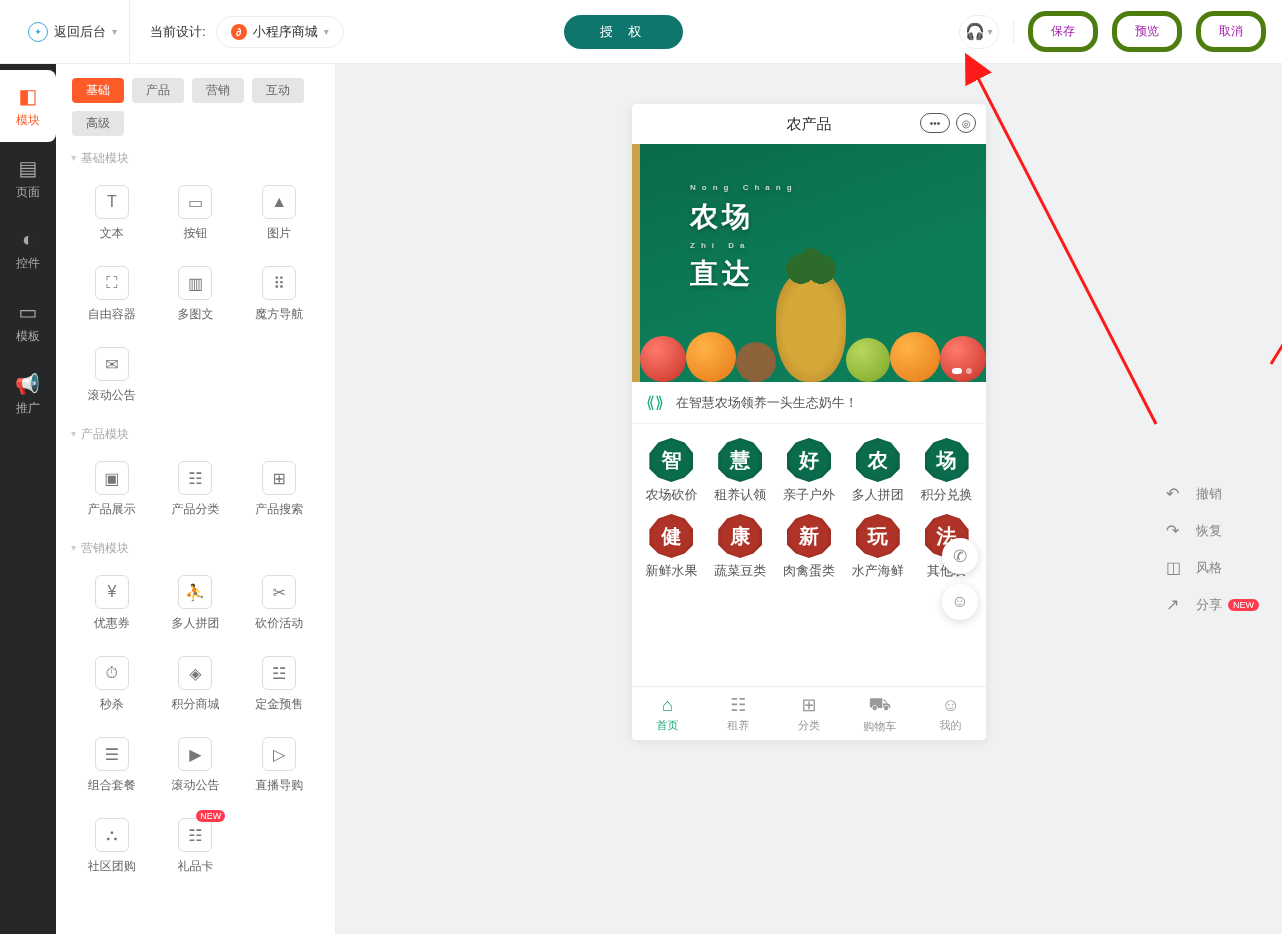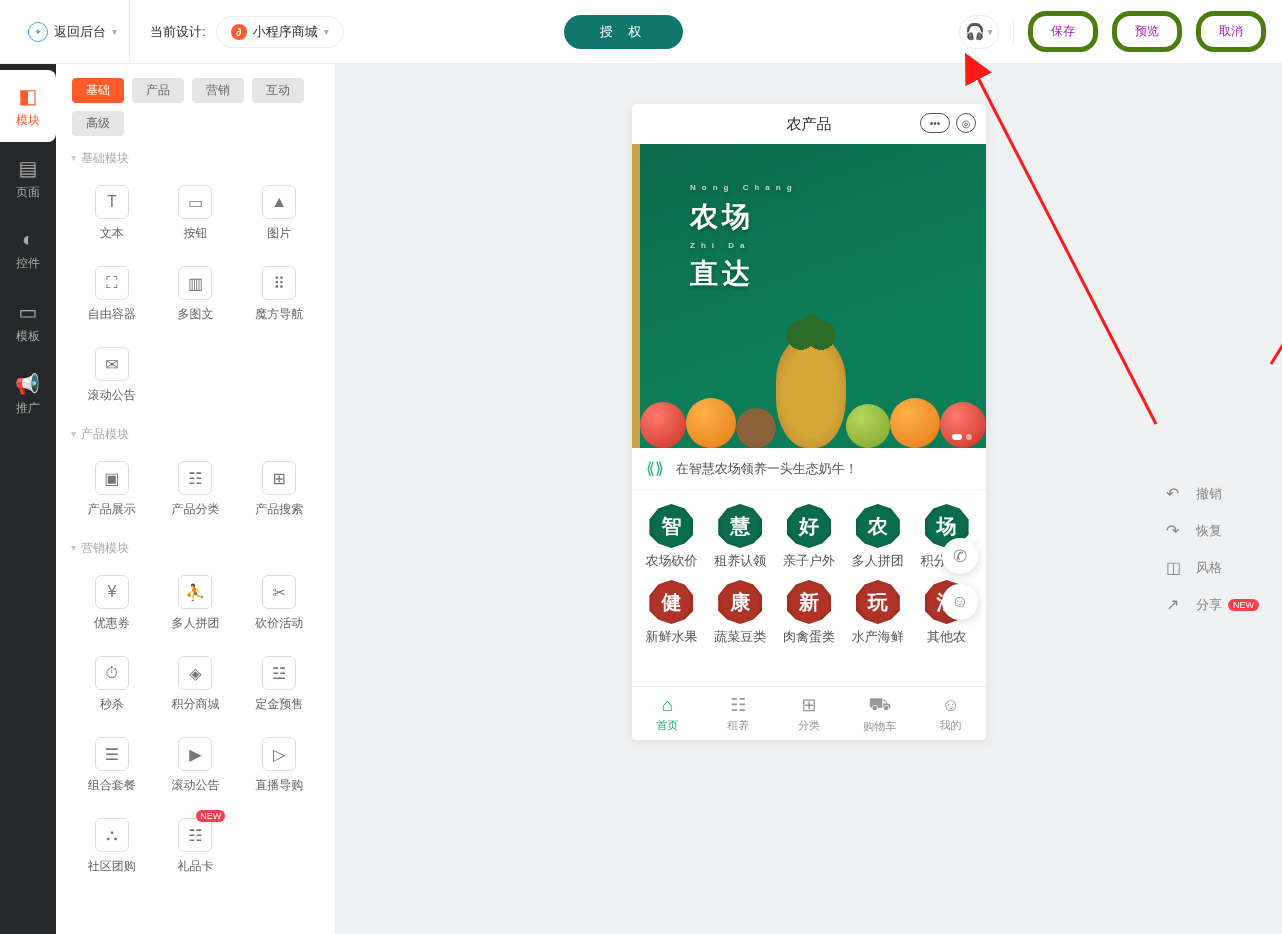--- a/index.html
+++ b/index.html
@@ -31,21 +31,21 @@
 .mod{display:flex;flex-direction:column;align-items:center;gap:6px;padding:8px 0;position:relative}
 .mod-ico{width:34px;height:34px;border:1px solid #ddd;border-radius:6px;display:flex;align-items:center;justify-content:center;color:#777;font-size:16px}
 .mod-lbl{font-size:12px;color:#666}
 .mod .new{position:absolute;top:0;right:10px;background:#ff3b4f;color:#fff;font-size:9px;padding:1px 4px;border-radius:6px}
 .canvas{flex:1;background:#f0f1f3;position:relative;display:flex;justify-content:center;padding-top:40px}
 .phone{width:354px;background:#fff;border-radius:4px;box-shadow:0 2px 12px rgba(0,0,0,.08);overflow:hidden;height:636px;display:flex;flex-direction:column;position:relative}
 .ph-top{height:40px;display:flex;align-items:center;justify-content:center;position:relative;font-size:15px;color:#333}
 .ph-caps{position:absolute;right:10px;top:9px;display:flex;gap:6px;align-items:center}
 .cap{width:20px;height:20px;border:1px solid #555;border-radius:50%;display:flex;align-items:center;justify-content:center;font-size:10px;color:#555}
 .cap.dots{width:30px;border-radius:11px}
-.banner{height:304px;background:linear-gradient(160deg,#0a6a4b 0%,#0d7d58 60%);position:relative;display:flex;border-left:8px solid #c9a24a}
+.banner{height:238px;background:linear-gradient(160deg,#0a6a4b 0%,#0d7d58 60%);position:relative;display:flex;border-left:8px solid #c9a24a}
 .banner-txt{color:#fff;font-size:28px;font-weight:600;margin:38px 0 0 50px;line-height:1.6;letter-spacing:4px;text-shadow:0 2px 4px rgba(0,0,0,.3)}
 .banner-sub{font-size:8px;letter-spacing:6px;color:#c9d8cf;display:block}
 .fruits{position:absolute;bottom:0;left:0;right:0;height:110px;display:flex;align-items:flex-end;justify-content:center}
 .fruit{border-radius:50%}
 .pine{width:70px;height:110px;background:radial-gradient(ellipse,#d4a838 55%,#b8862a 90%);border-radius:40% 40% 45% 45%;position:relative}
 .pine::before{content:"";position:absolute;top:-38px;left:10px;width:50px;height:50px;background:radial-gradient(circle,#2d6b2a 30%,transparent 30%),radial-gradient(circle at 30% 70%,#2d6b2a 30%,transparent 30%),radial-gradient(circle at 70% 70%,#2d6b2a 30%,transparent 30%)}
 .orange{width:50px;height:50px;background:radial-gradient(circle at 35% 30%,#ffb347,#e67817)}
 .apple{width:46px;height:46px;background:radial-gradient(circle at 35% 30%,#ff7b6b,#c73027)}
 .grn{width:44px;height:44px;background:radial-gradient(circle at 35% 30%,#b7d85c,#7ba428)}
 .kiwi{width:40px;height:40px;background:#8b6239}

